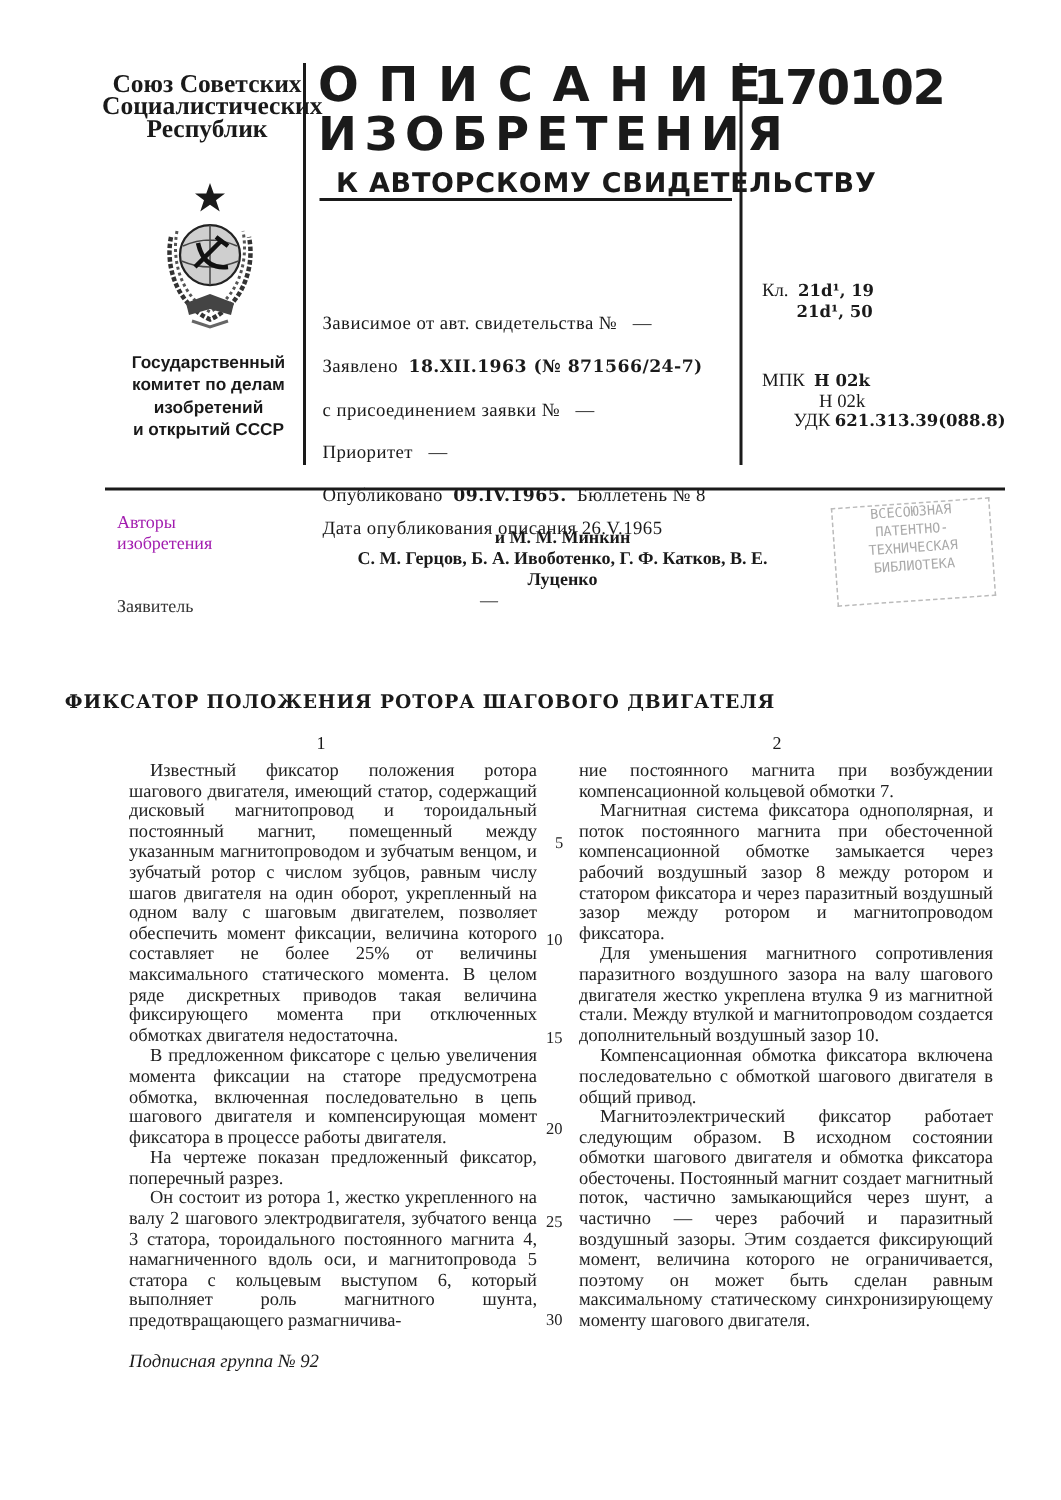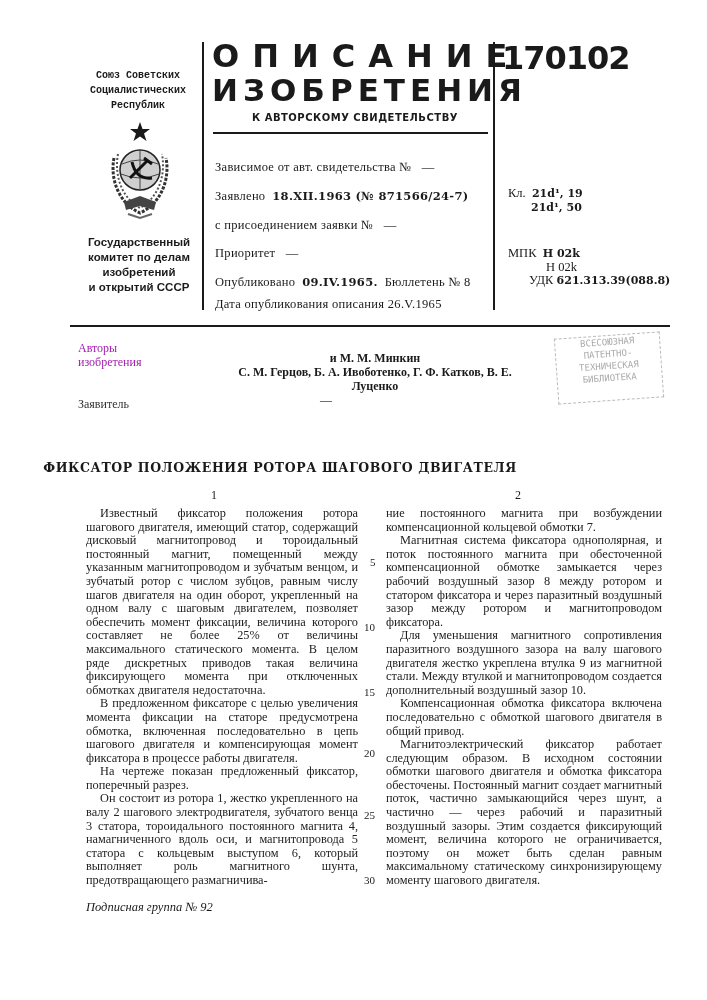--- a/index.html
+++ b/index.html
@@ -1,37 +1,37 @@
 <!DOCTYPE html>
 <html><head>
 <meta charset="utf-8">
 <style>
   html, body { margin: 0; padding: 0; background: #ffffff; }
   body { width: 707px; height: 1000px; position: relative; overflow: hidden; color: #1a1a1a; font-family: "DejaVu Serif", serif; }
   .abs { position: absolute; }
 
   
-  #org-top { left: 68px; top: 48px; width: 140px; text-align: center; font-size: 10px; line-height: 15px; font-weight: bold; font-family: Liberation Mono, monospace; margin-top: 20px; }
+  #org-top { left: 68px; top: 48px; width: 140px; text-align: center; font-size: 17px; line-height: 15px; font-weight: bold; font-family: Liberation Serif, serif; }
   #emblem { left: 100px; top: 118px; width: 80px; height: 110px; }
   #org-bottom { left: 66px; top: 235px; width: 146px; text-align: center; font-size: 11.5px; line-height: 15px; font-weight: bold; font-family: "Liberation Sans", sans-serif; }
 
   
   .vrule { background: #1a1a1a; width: 2px; }
   #vrule-left { left: 202px; top: 42px; height: 268px; }
   #vrule-right { left: 493px; top: 42px; height: 268px; }
 
   
   #title-1 { left: 212px; top: 38px; width: 280px; font-family: "DejaVu Sans", sans-serif; font-weight: bold; font-size: 32px; letter-spacing: 13px; line-height: 36px; white-space: nowrap; }
   #title-2 { left: 212px; top: 72px; width: 280px; font-family: "DejaVu Sans", sans-serif; font-weight: bold; font-size: 31px; letter-spacing: 5px; line-height: 36px; white-space: nowrap; }
-  #title-3 { left: 224px; top: 112px; font-family: "DejaVu Sans", sans-serif; font-weight: bold; font-size: 10px; letter-spacing: 0.5px; white-space: nowrap; margin-left: 28px; }
+  #title-3 { left: 224px; top: 112px; font-family: "DejaVu Sans", sans-serif; font-weight: bold; font-size: 18px; letter-spacing: 0.5px; white-space: nowrap; }
   #title-underline { left: 213px; top: 132px; width: 275px; height: 2px; background: #1a1a1a; }
   #patent-number { left: 502px; top: 40px; font-family: "DejaVu Sans", sans-serif; font-weight: bold; font-size: 32px; letter-spacing: -1px; line-height: 36px; }
 
   
-  .meta { left: 215px; font-size: 12.5px; white-space: nowrap; font-family: "Liberation Serif", serif; letter-spacing: 0.3px; }
+  .meta { left: 215px; font-size: 12.5px; white-space: nowrap; font-family: "Liberation Serif", serif; letter-spacing: 0.3px; margin-top: 48px; }
   .meta b { font-family: "DejaVu Serif", serif; font-size: 11.5px; }
   #meta-0 { top: 160px; }
   #meta-1 { top: 189px; }
   #meta-2 { top: 218px; }
   #meta-3 { top: 246px; }
   #meta-4 { top: 275px; }
   #meta-5 { top: 297px; }
 
   
   .cls { font-size: 12.5px; font-family: "Liberation Serif", serif; white-space: nowrap; }

